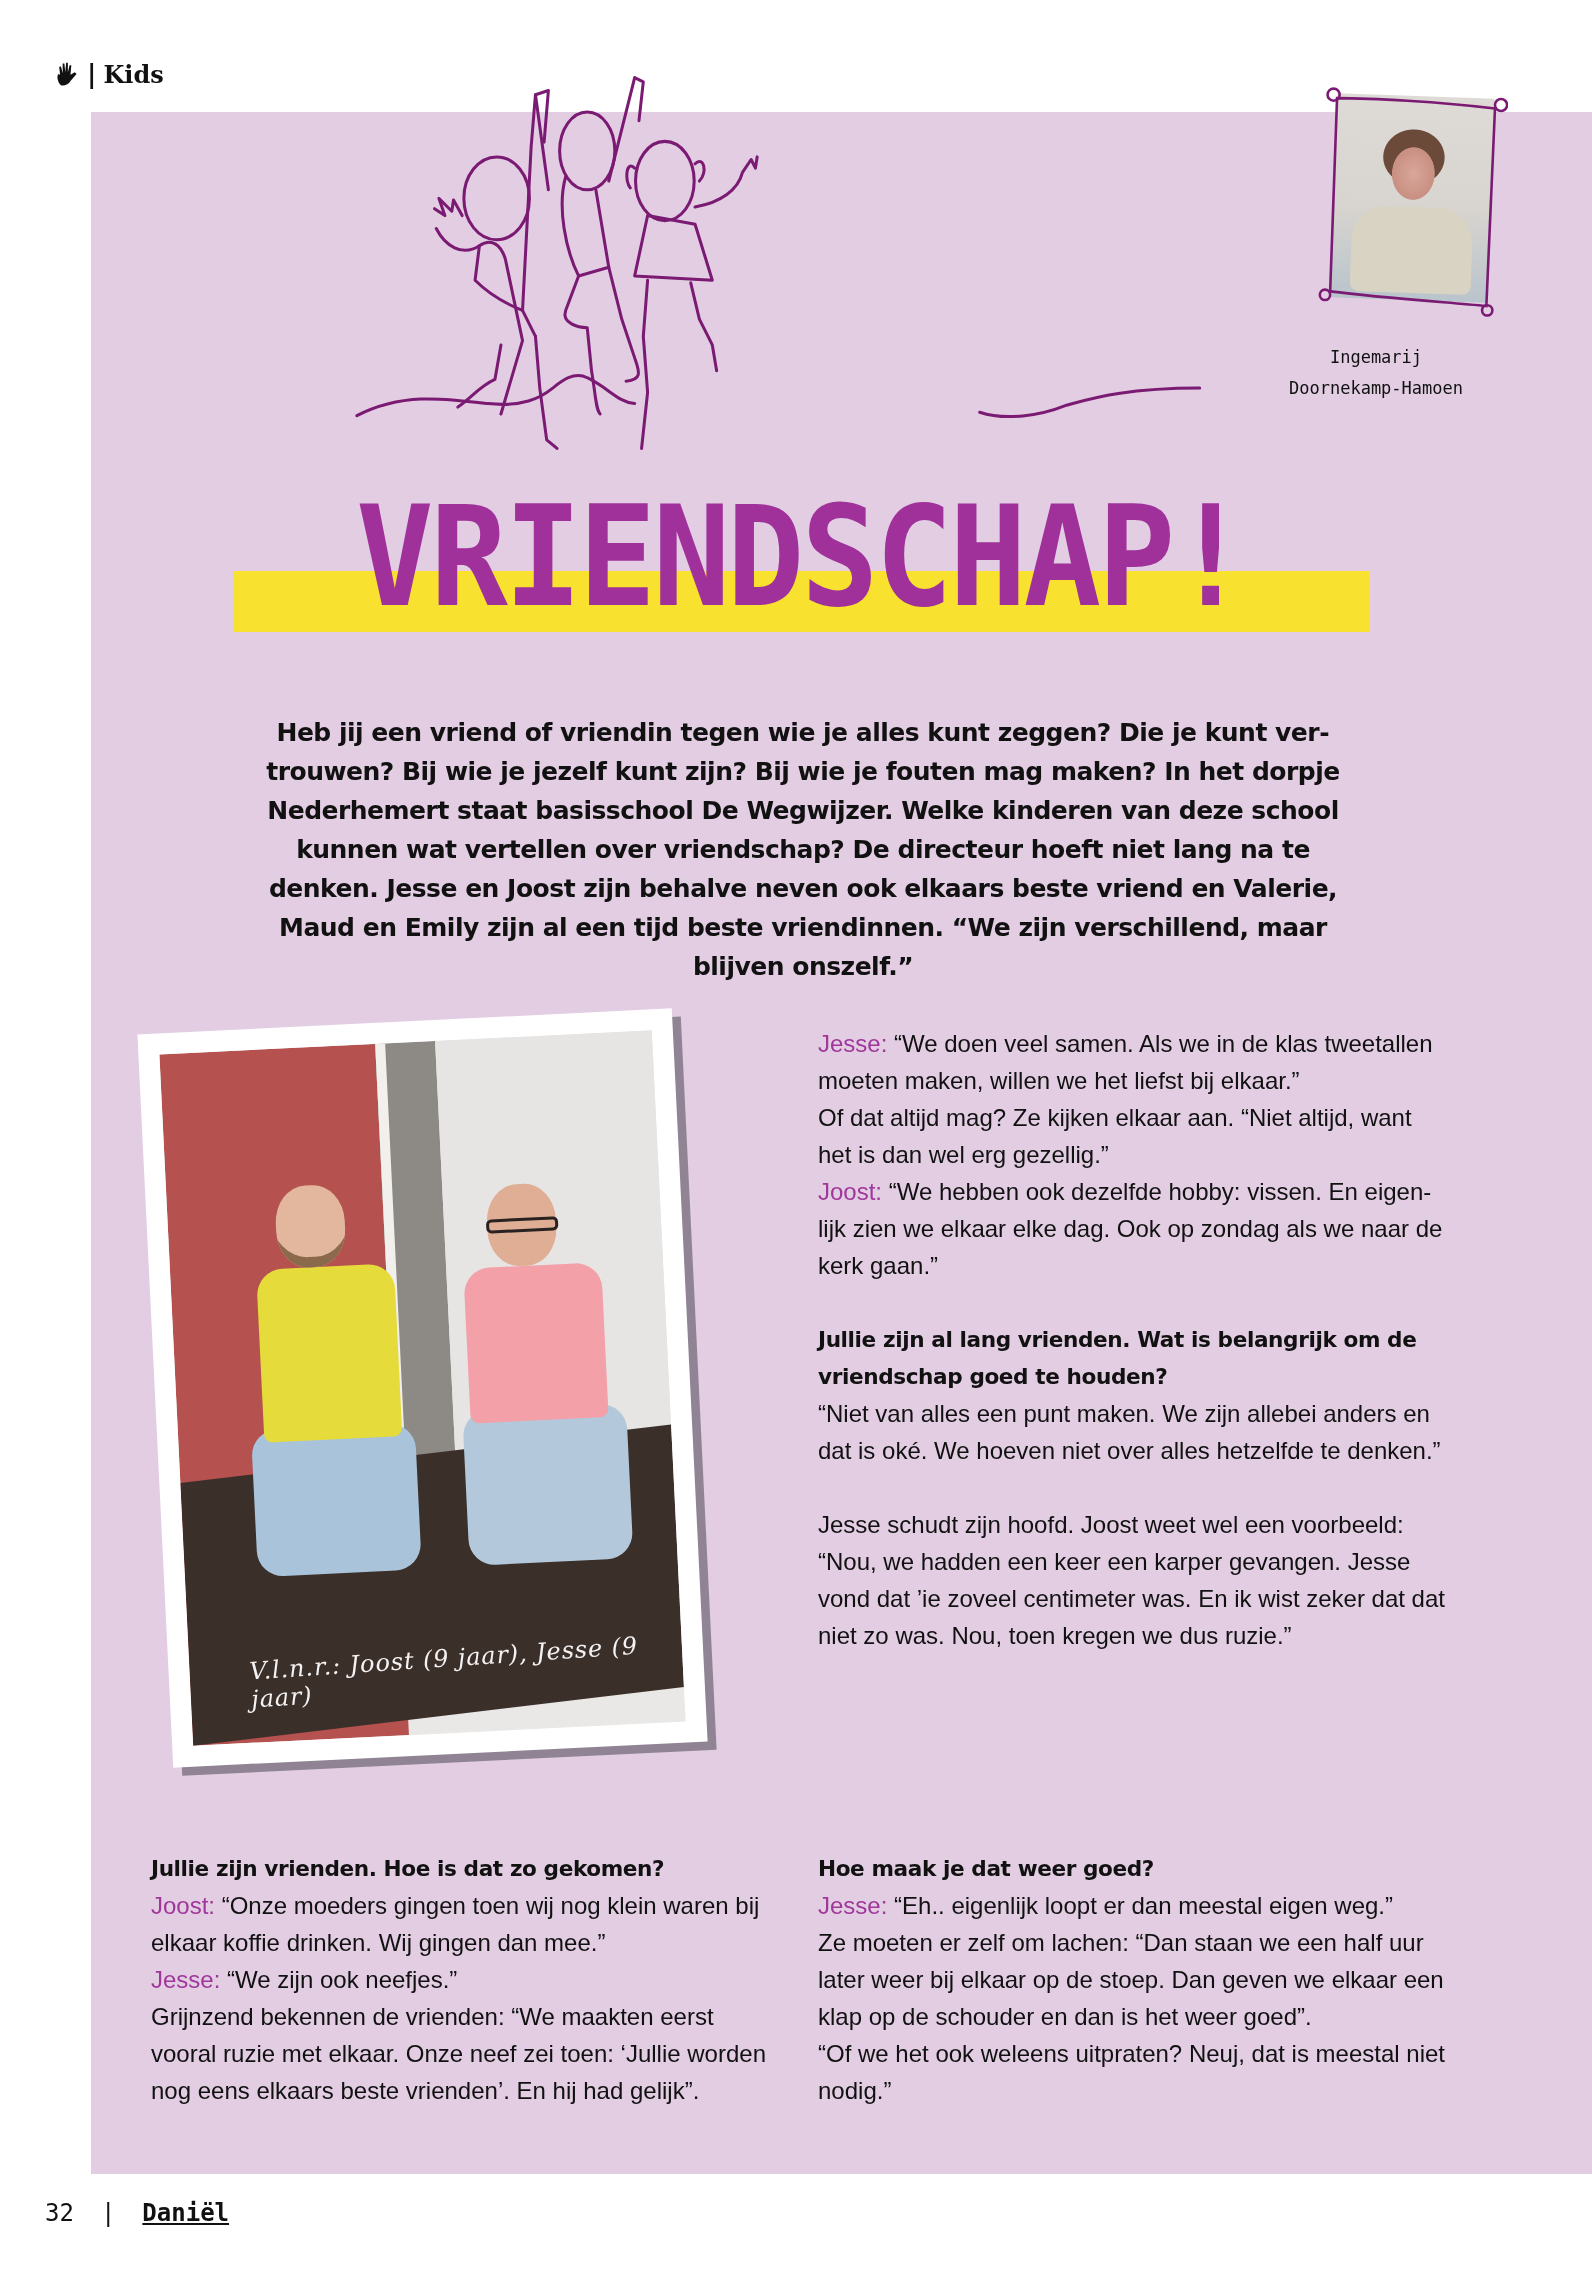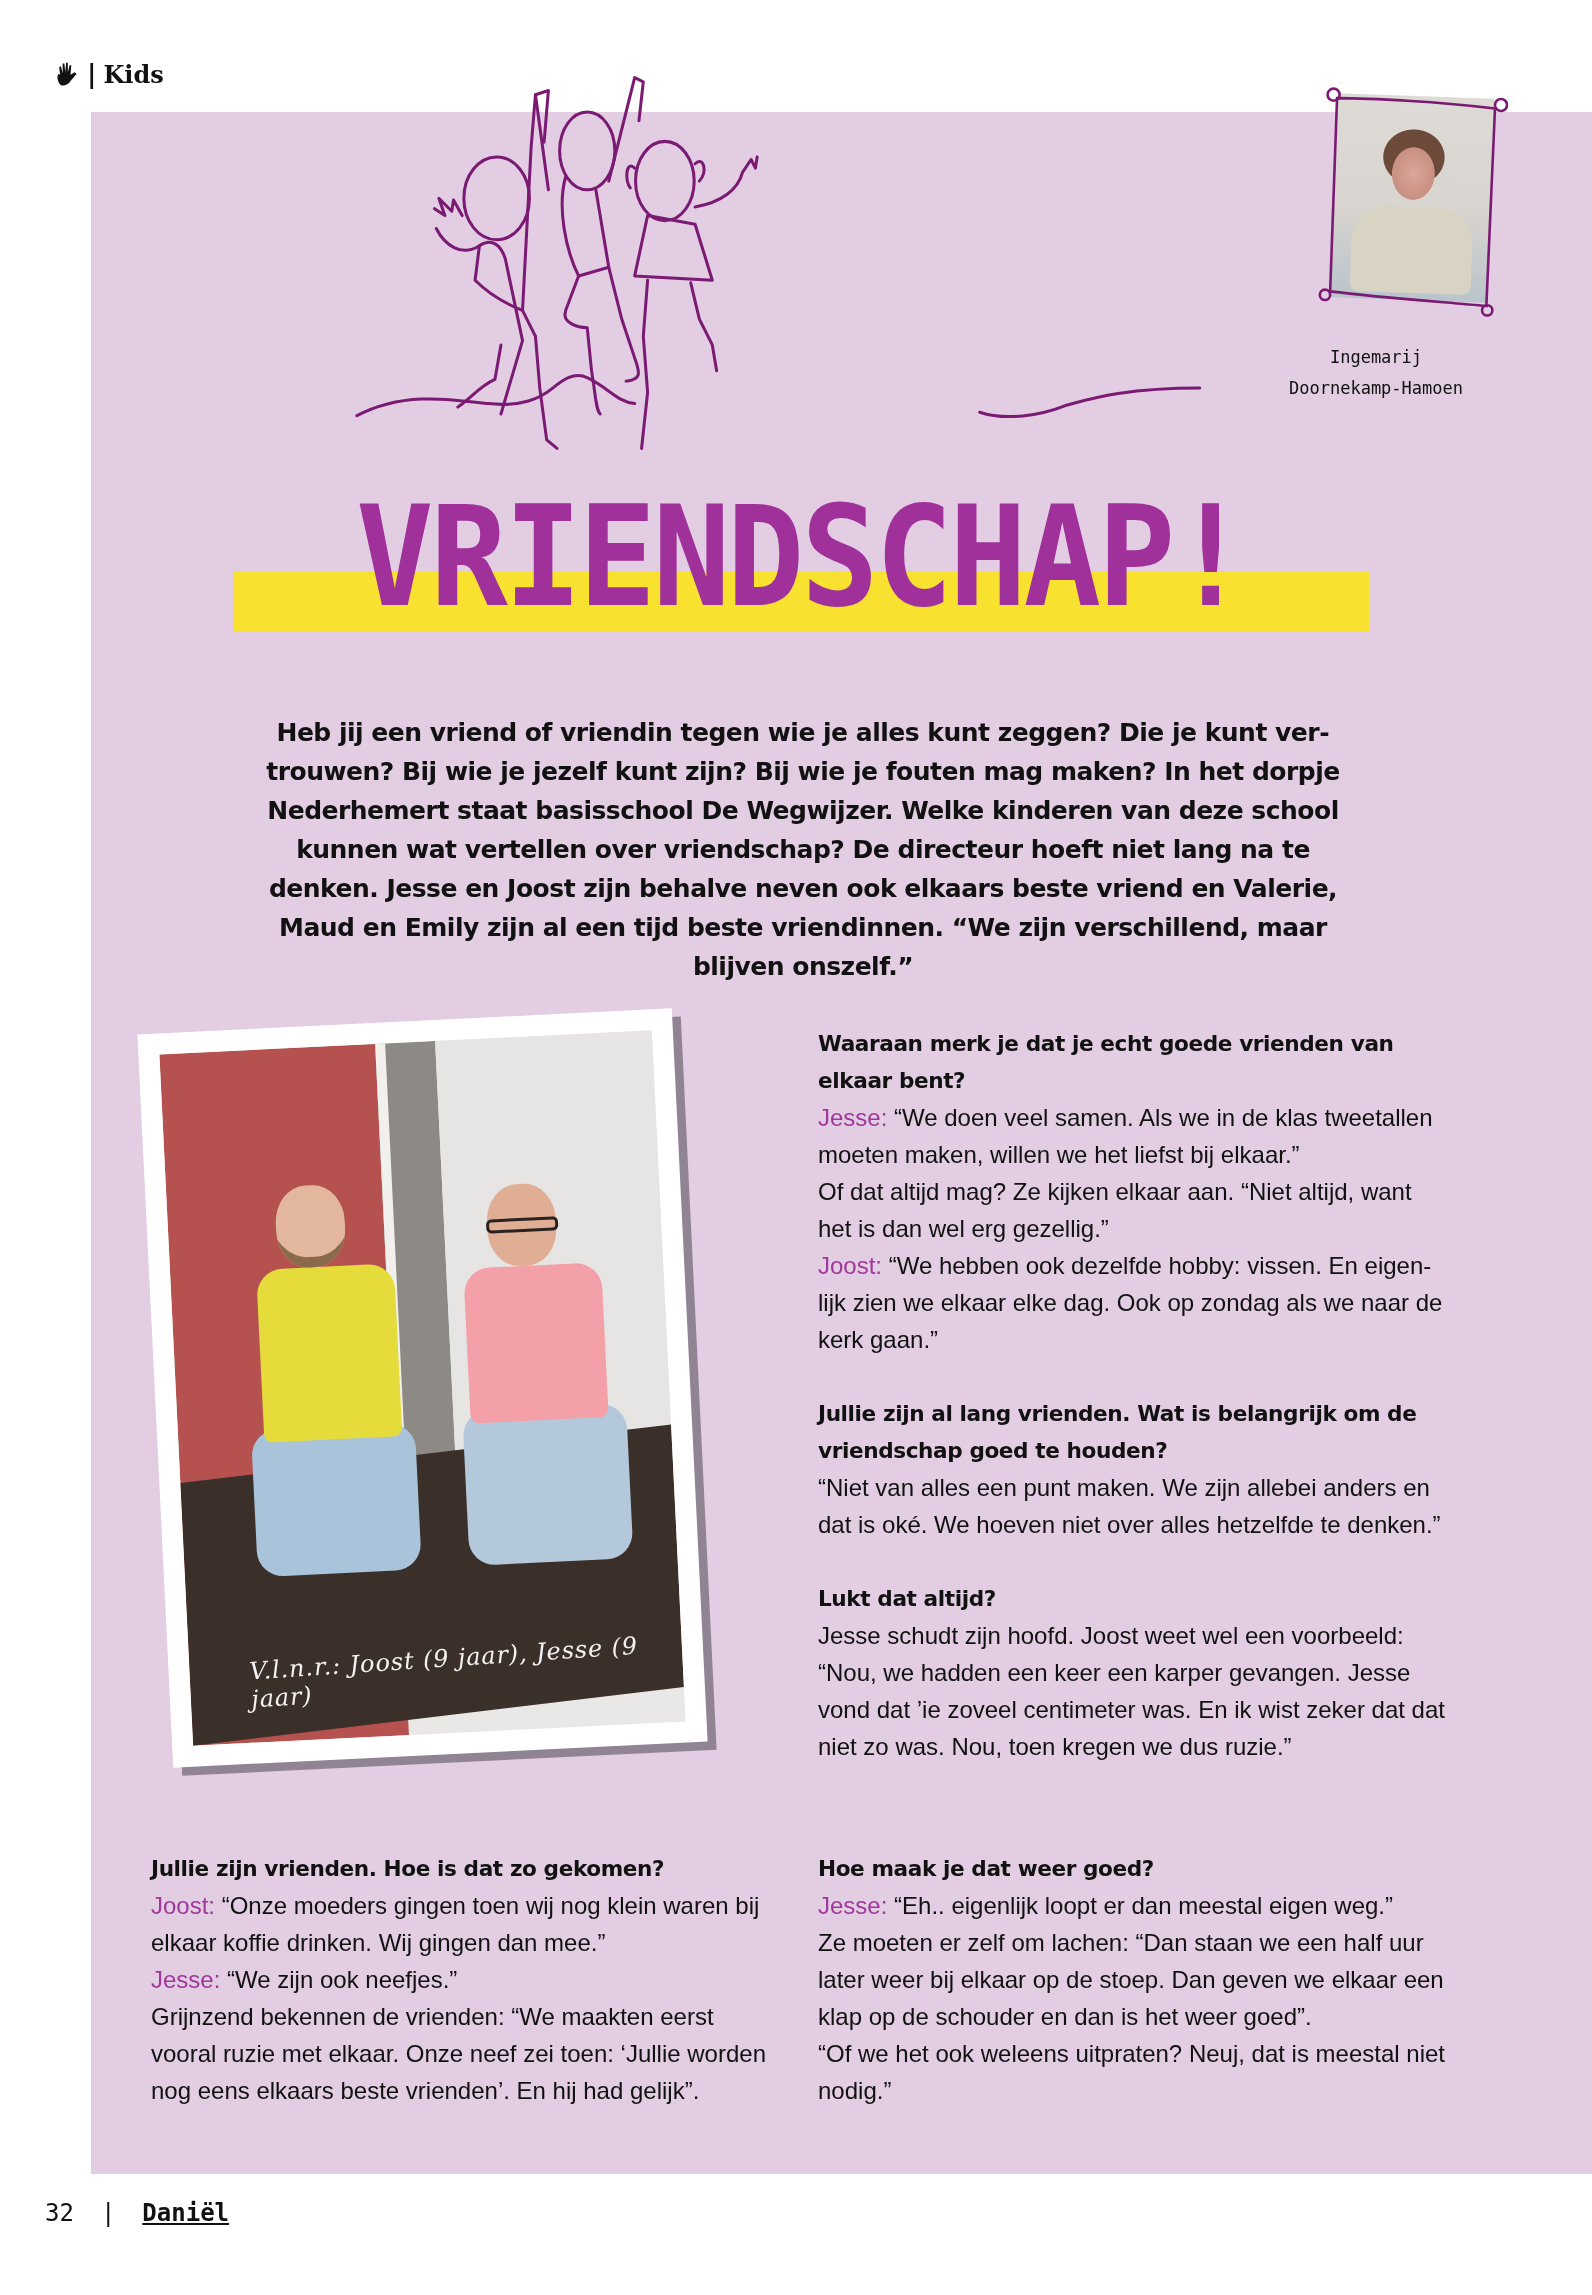--- a/index.html
+++ b/index.html
@@ -130,31 +130,29 @@
     <div class="kid k2-legs"></div>
     <div class="kid k2-shirt"></div>
     <div class="kid k2-head"></div>
     <div class="kid k2-glasses"></div>
     <div class="caption">V.l.n.r.: Joost (9 jaar), Jesse (9 jaar)</div>
   </div>
 </div>
 
 <div class="column col-right-a">
   <div class="block">
-    <div class="q">Waaraan merk je dat je echt goede vrienden van elkaar bent?</div>
     <div><span class="speaker">Jesse:</span><span> “We doen veel samen. Als we in de klas tweetallen moeten maken, willen we het liefst bij elkaar.”</span></div>
     <div><span>Of dat altijd mag? Ze kijken elkaar aan. “Niet altijd, want het is dan wel erg gezellig.”</span></div>
     <div><span class="speaker">Joost:</span><span> “We hebben ook dezelfde hobby: vissen. En eigen­lijk zien we elkaar elke dag. Ook op zondag als we naar de kerk gaan.”</span></div>
   </div>
   <div class="block">
     <div class="q">Jullie zijn al lang vrienden. Wat is belangrijk om de vriendschap goed te houden?</div>
     <div><span>“Niet van alles een punt maken. We zijn allebei anders en dat is oké. We hoeven niet over alles hetzelfde te denken.”</span></div>
   </div>
   <div class="block">
-    <div class="q">Lukt dat altijd?</div>
     <div><span>Jesse schudt zijn hoofd. Joost weet wel een voorbeeld: “Nou, we hadden een keer een karper gevangen. Jesse vond dat ’ie zoveel centimeter was. En ik wist zeker dat dat niet zo was. Nou, toen kregen we dus ruzie.”</span></div>
   </div>
 </div>
 
 <div class="column col-left-b">
   <div class="block">
     <div class="q">Jullie zijn vrienden. Hoe is dat zo gekomen?</div>
     <div><span class="speaker">Joost:</span><span> “Onze moeders gingen toen wij nog klein waren bij elkaar koffie drinken. Wij gingen dan mee.”</span></div>
     <div><span class="speaker">Jesse:</span><span> “We zijn ook neefjes.”</span></div>
     <div><span>Grijnzend bekennen de vrienden: “We maakten eerst vooral ruzie met elkaar. Onze neef zei toen: ‘Jullie wor­den nog eens elkaars beste vrienden’. En hij had gelijk”.</span></div>

